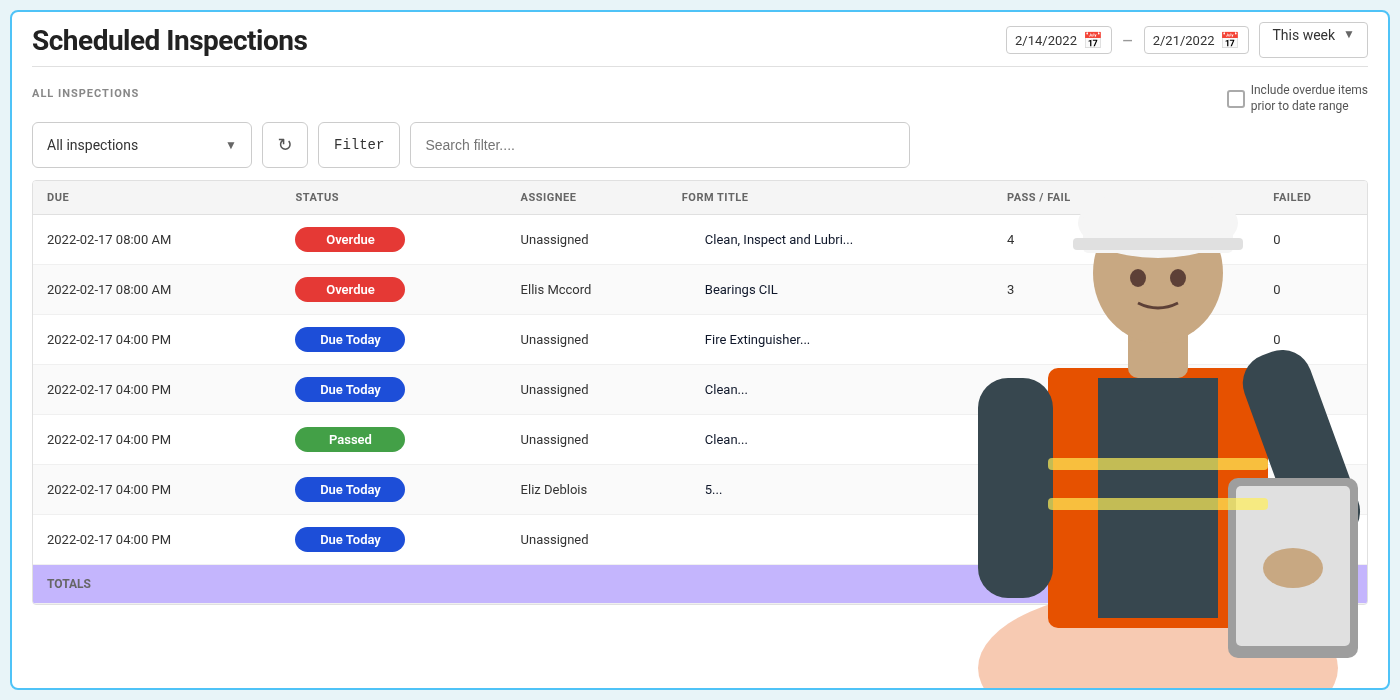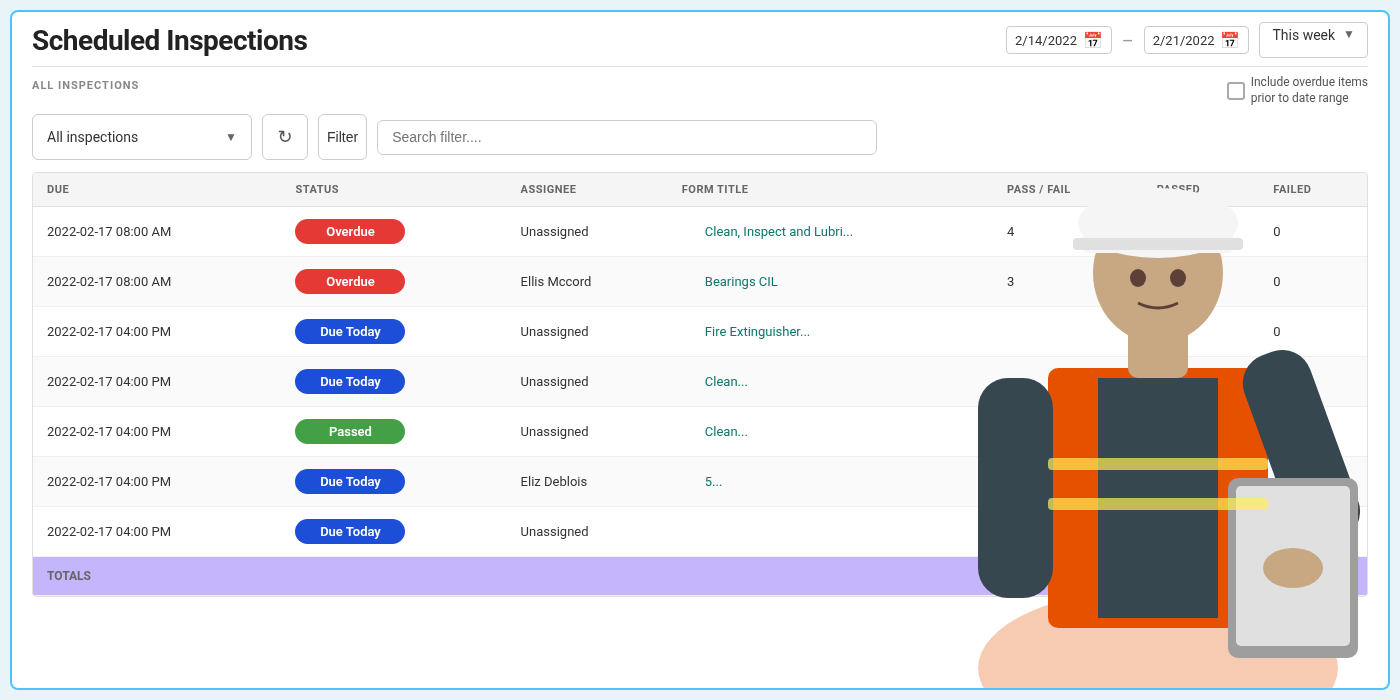--- a/index.html
+++ b/index.html
@@ -21,21 +21,21 @@
       height: calc(100% - 20px);
       overflow: hidden;
       position: relative;
     }
     .top-bar {
       display: flex;
       align-items: center;
       justify-content: space-between;
       padding: 10px 0 8px 0;
       border-bottom: 1px solid #e0e0e0;
-      margin-bottom: 8px;
+      margin-bottom: 16px;
     }
     .page-title {
       font-size: 28px;
       font-weight: 700;
       color: #222;
       letter-spacing: -0.5px;
     }
     .top-right {
       display: flex;
       align-items: center;
@@ -134,33 +134,34 @@
       font-size: 18px;
       color: #555;
     }
     .filter-btn {
       display: flex;
       align-items: center;
       justify-content: center;
       border: 1px solid #ccc;
       border-radius: 6px;
       background: #fff;
-      padding: 8px 8px;
+      padding: 8px 15px;
       height: 46px;
       font-size: 14px;
       color: #333;
       cursor: pointer;
+      font-family: Liberation Mono, monospace;
     }
     .search-input {
       flex: 1;
       max-width: 500px;
       border: 1px solid #ccc;
       border-radius: 6px;
       padding: 8px 14px;
-      height: 35px;
+      height: 46px;
       font-size: 14px;
       color: #999;
       outline: none;
     }
     .table-container {
       overflow-x: auto;
       border: 1px solid #e0e0e0;
       border-radius: 4px;
     }
     table {
@@ -199,21 +200,21 @@
       border-radius: 20px;
       font-size: 13px;
       font-weight: 600;
       color: #fff;
       text-align: center;
       min-width: 110px;
     }
     .status-overdue { background: #e53935; }
     .status-due-today { background: #1d4ed8; }
     .status-passed { background: #43a047; }
-    .form-link { color: #0f766e; text-decoration: none; margin-left: 23px; }
+    .form-link { color: #0f172a; text-decoration: none; margin-left: 23px; }
     .totals-row td {
       background: #c4b5fd;
       font-weight: 700;
       font-size: 12px;
       color: #666;
       text-transform: uppercase;
     }
     .chevron-down { font-size: 12px; color: #666; }
 
     

